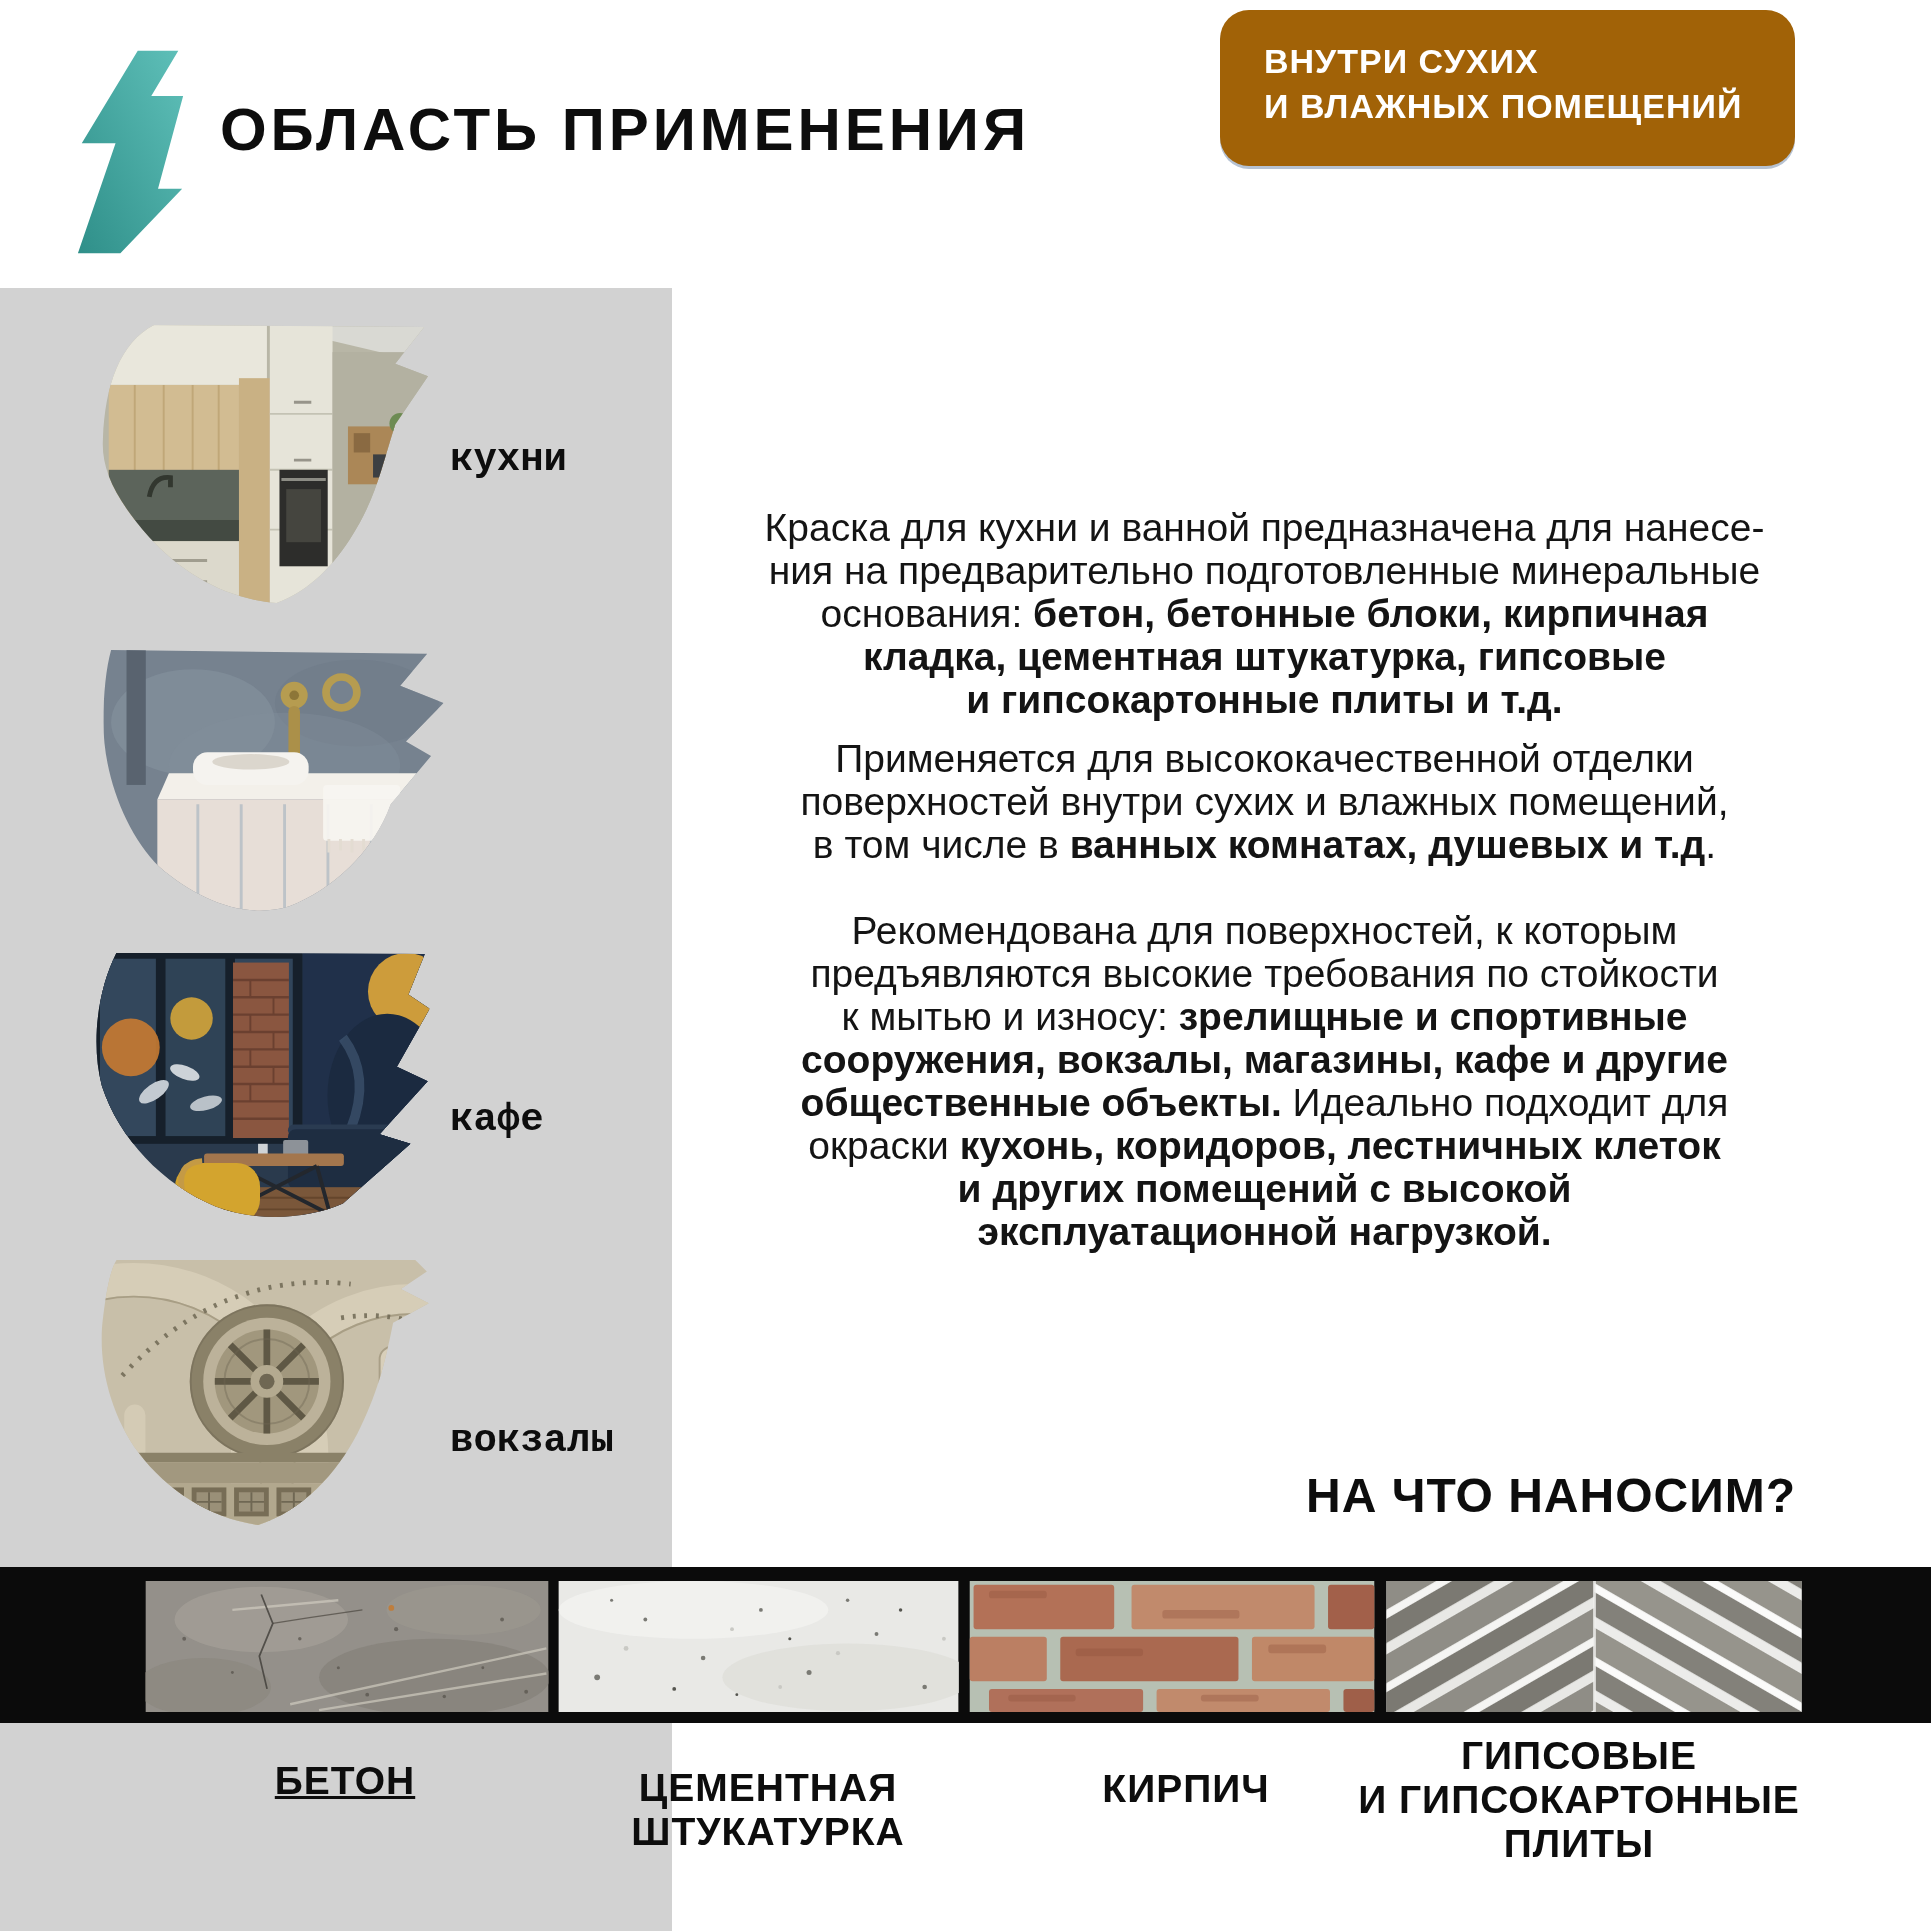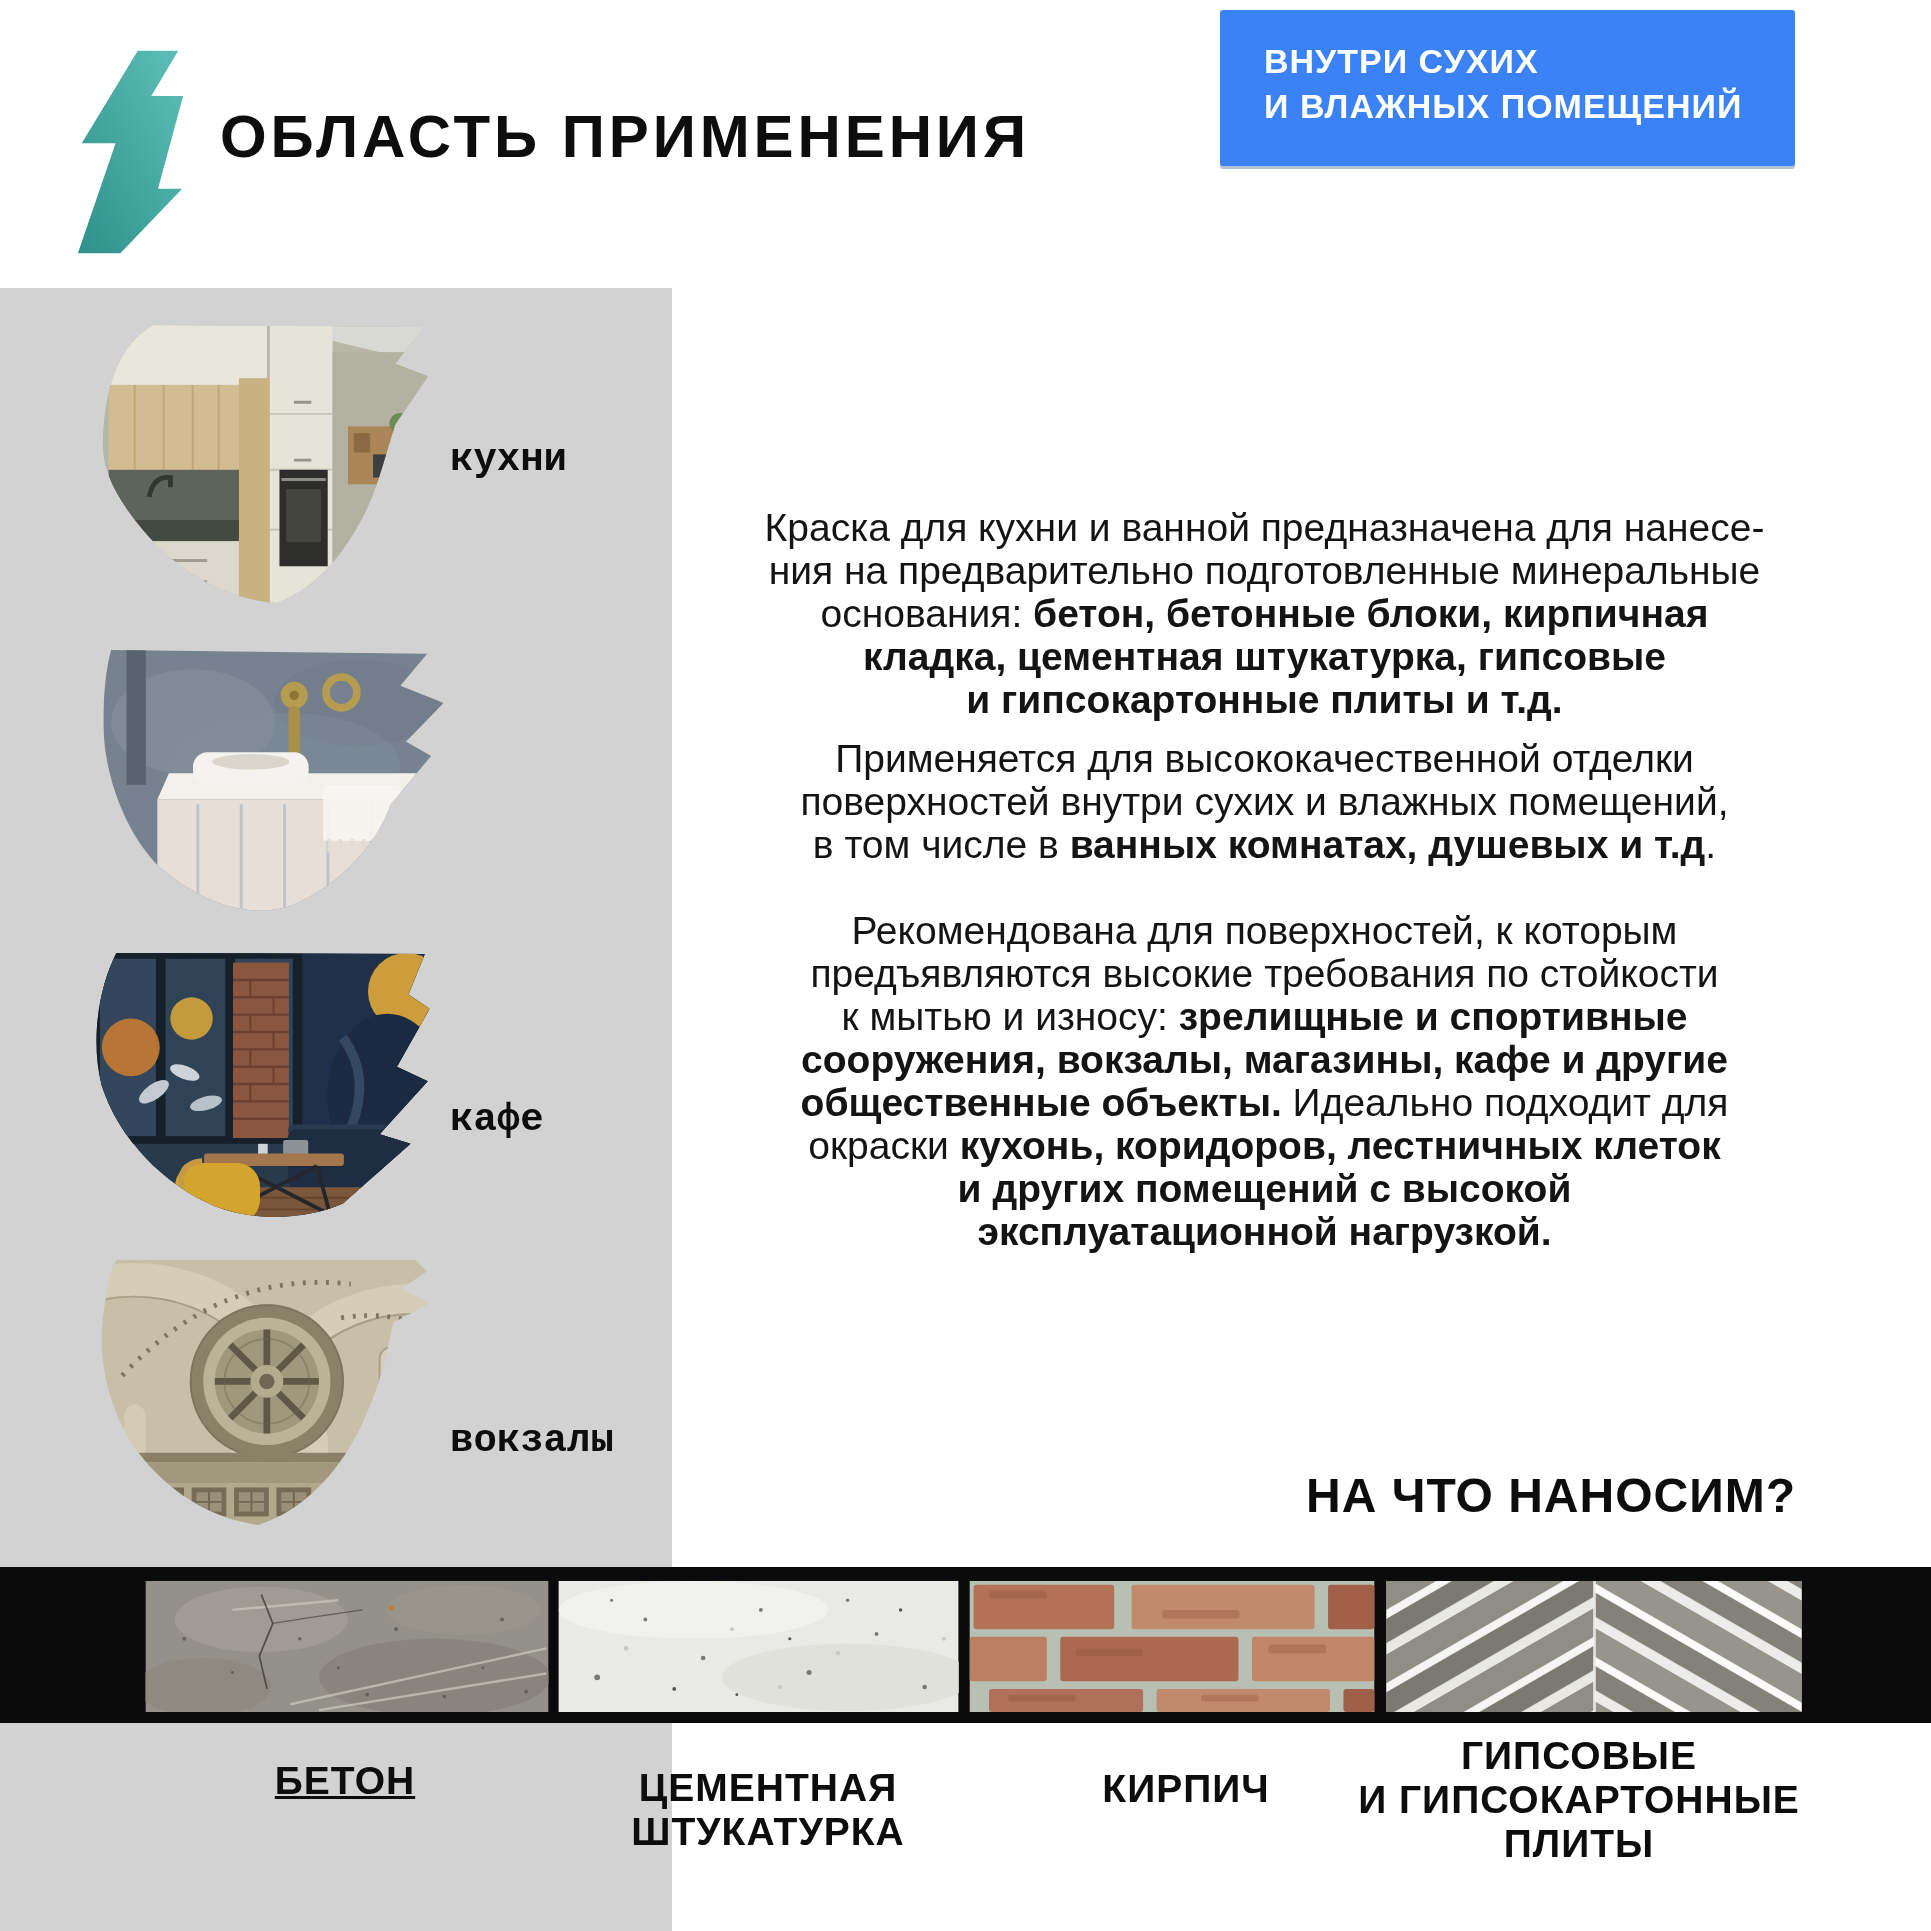--- a/index.html
+++ b/index.html
@@ -1,22 +1,22 @@
 <!DOCTYPE html>
 <html><head>
 <meta charset="utf-8">
 <style>
   html,body{margin:0;padding:0;background:#888;}
   .canvas{position:relative;width:1931px;height:1931px;background:#ffffff;overflow:hidden;
           font-family:"Liberation Sans",sans-serif;color:#111;margin:0 auto;}
   .abs{position:absolute;}
 
   
-  .page-title{left:220px;top:102px;font-size:60px;font-weight:bold;letter-spacing:3.9px;color:#0d0d0d;white-space:nowrap;}
-  .badge{left:1220px;top:9.7px;width:575px;height:156px;background:#3b82f6;border-radius:3px;
+  .page-title{left:220px;top:95px;font-size:60px;font-weight:bold;letter-spacing:3.9px;color:#0d0d0d;white-space:nowrap;}
+  .badge{left:1220px;top:9.7px;width:575px;height:156px;background:#a16207;border-radius:29px;
          box-shadow:0 2.9px 0 #b6c2d2;}
   .badge-text{padding:29px 0 0 44px;color:#ffffff;font-size:34px;font-weight:bold;line-height:45px;
               letter-spacing:1px;white-space:pre-line;}
 
   
   .sidebar-bg{left:0;top:288px;width:672px;height:1643px;background:#d2d2d2;}
   .app-label{left:450px;width:212px;font-size:39px;font-weight:bold;line-height:42px;color:#0d0d0d;white-space:pre-line;font-family:Liberation Mono, monospace;}
 
   
   .desc{left:637px;top:506px;width:1255px;text-align:center;font-size:39px;line-height:43px;color:#141414;}

